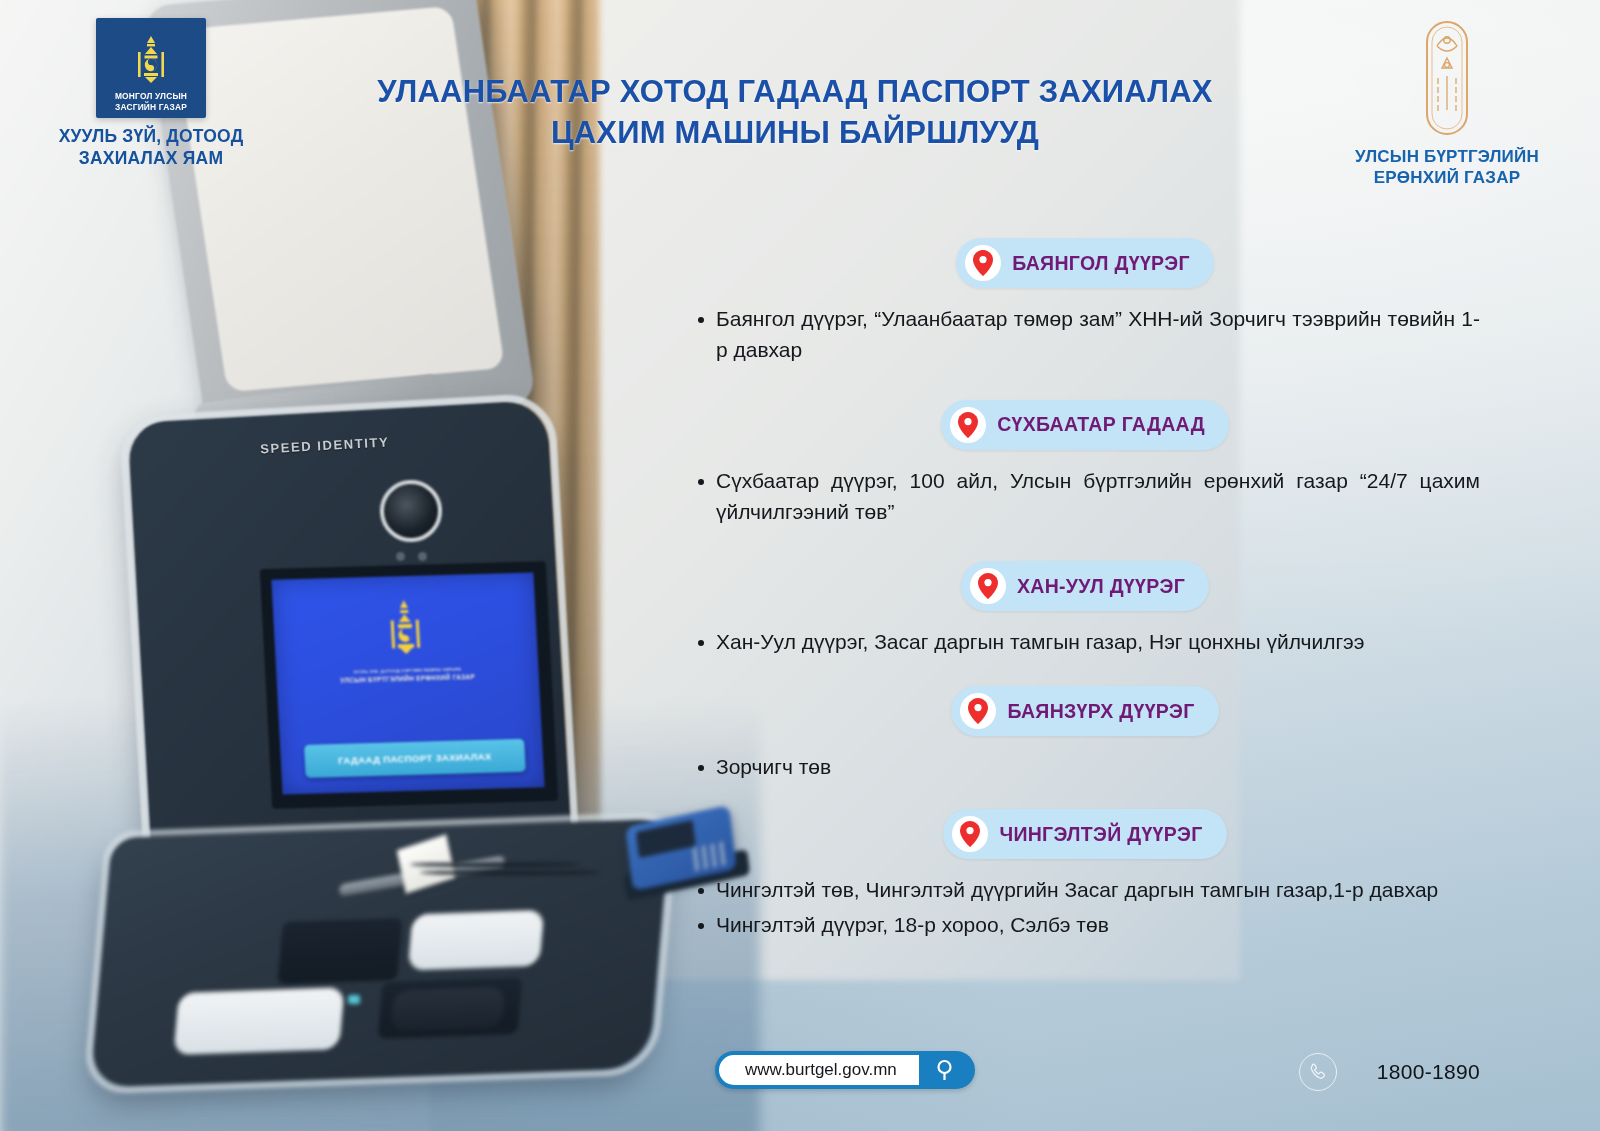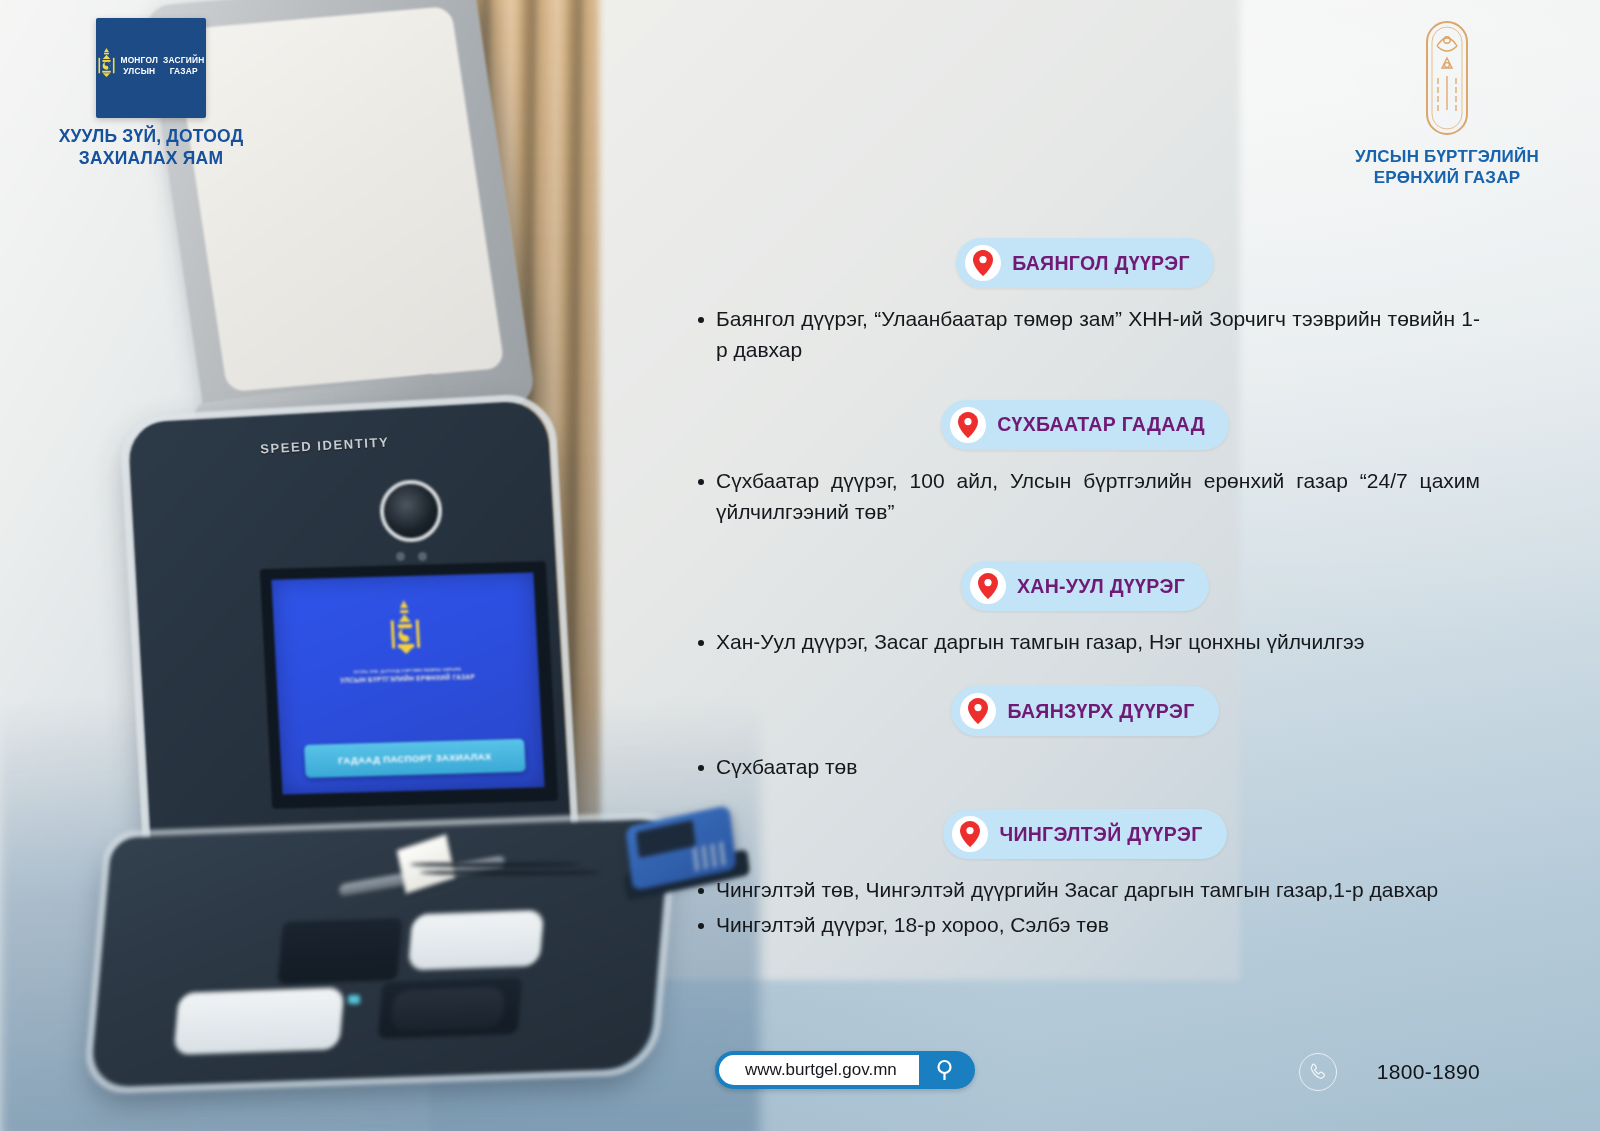--- a/index.html
+++ b/index.html
@@ -200,21 +200,21 @@
     position:absolute;border-bottom:4px solid #17202a;border-radius:50%;
     height:1px;
   }
   .kiosk-blur{filter:blur(1.1px);}
   .kiosk-blur2{filter:blur(1.9px);}
 
   
   .logo-left{position:absolute;left:26px;top:18px;width:250px;text-align:center;}
   .logo-badge{
     width:110px;height:100px;margin:0 auto;background:#1d4b86;
-    border-radius:2px;display:flex;flex-direction:row;align-items:center;
+    border-radius:2px;display:flex;flex-direction:column;align-items:center;
     justify-content:flex-end;padding-bottom:5px;box-sizing:border-box;
     box-shadow:0 2px 6px rgba(0,0,0,.22);
   }
   .logo-badge .sy{width:34px;height:52px;margin-bottom:3px;}
   .logo-badge .t{color:#fff;font-size:8.4px;font-weight:bold;line-height:1.3;letter-spacing:.2px;}
   .logo-left .sub{
     margin-top:8px;color:#15519c;font-size:17.5px;font-weight:bold;
     line-height:1.25;letter-spacing:.2px;
   }
   .logo-right{position:absolute;right:28px;top:16px;width:250px;text-align:center;}
@@ -404,20 +404,24 @@
         <path d="M45 62 v6 M45 71 v6 M45 80 v6 M45 89 v6"></path>
         <path d="M36 60 v34"></path>
       </g>
     </svg>
     <div class="t">
       <div>УЛСЫН БҮРТГЭЛИЙН</div>
       <div>ЕРӨНХИЙ ГАЗАР</div>
     </div>
   </div>
 
+  <div class="title">
+    <div>УЛААНБААТАР ХОТОД ГАДААД ПАСПОРТ ЗАХИАЛАХ</div>
+    <div>ЦАХИМ МАШИНЫ БАЙРШЛУУД</div>
+  </div>
 
   <div class="col">
 
     <div class="district">
       <div class="badge-wrap">
         <div class="badge">
           <span class="pin-circle">
             <svg width="20" height="26" viewBox="0 0 20 26">
                 <path d="M10 0C4.5 0 0 4.4 0 9.9 0 17 10 26 10 26s10-9 10-16.1C20 4.4 15.5 0 10 0z" fill="#ee2d2d"></path>
                 <circle cx="10" cy="9.6" r="3.6" fill="#fff"></circle>
@@ -474,21 +478,21 @@
           <span class="pin-circle">
             <svg width="20" height="26" viewBox="0 0 20 26">
                 <path d="M10 0C4.5 0 0 4.4 0 9.9 0 17 10 26 10 26s10-9 10-16.1C20 4.4 15.5 0 10 0z" fill="#ee2d2d"></path>
                 <circle cx="10" cy="9.6" r="3.6" fill="#fff"></circle>
               </svg>
           </span>
           <span class="badge-label">БАЯНЗҮРХ ДҮҮРЭГ</span>
         </div>
       </div>
       <ul class="items">
-        <li class="nojust">Сүхбаатар төв</li>
+        <li class="nojust">Зорчигч төв</li>
       </ul>
     </div>
     <div class="sp-c"></div>
 
     <div class="district">
       <div class="badge-wrap">
         <div class="badge">
           <span class="pin-circle">
             <svg width="20" height="26" viewBox="0 0 20 26">
                 <path d="M10 0C4.5 0 0 4.4 0 9.9 0 17 10 26 10 26s10-9 10-16.1C20 4.4 15.5 0 10 0z" fill="#ee2d2d"></path>

